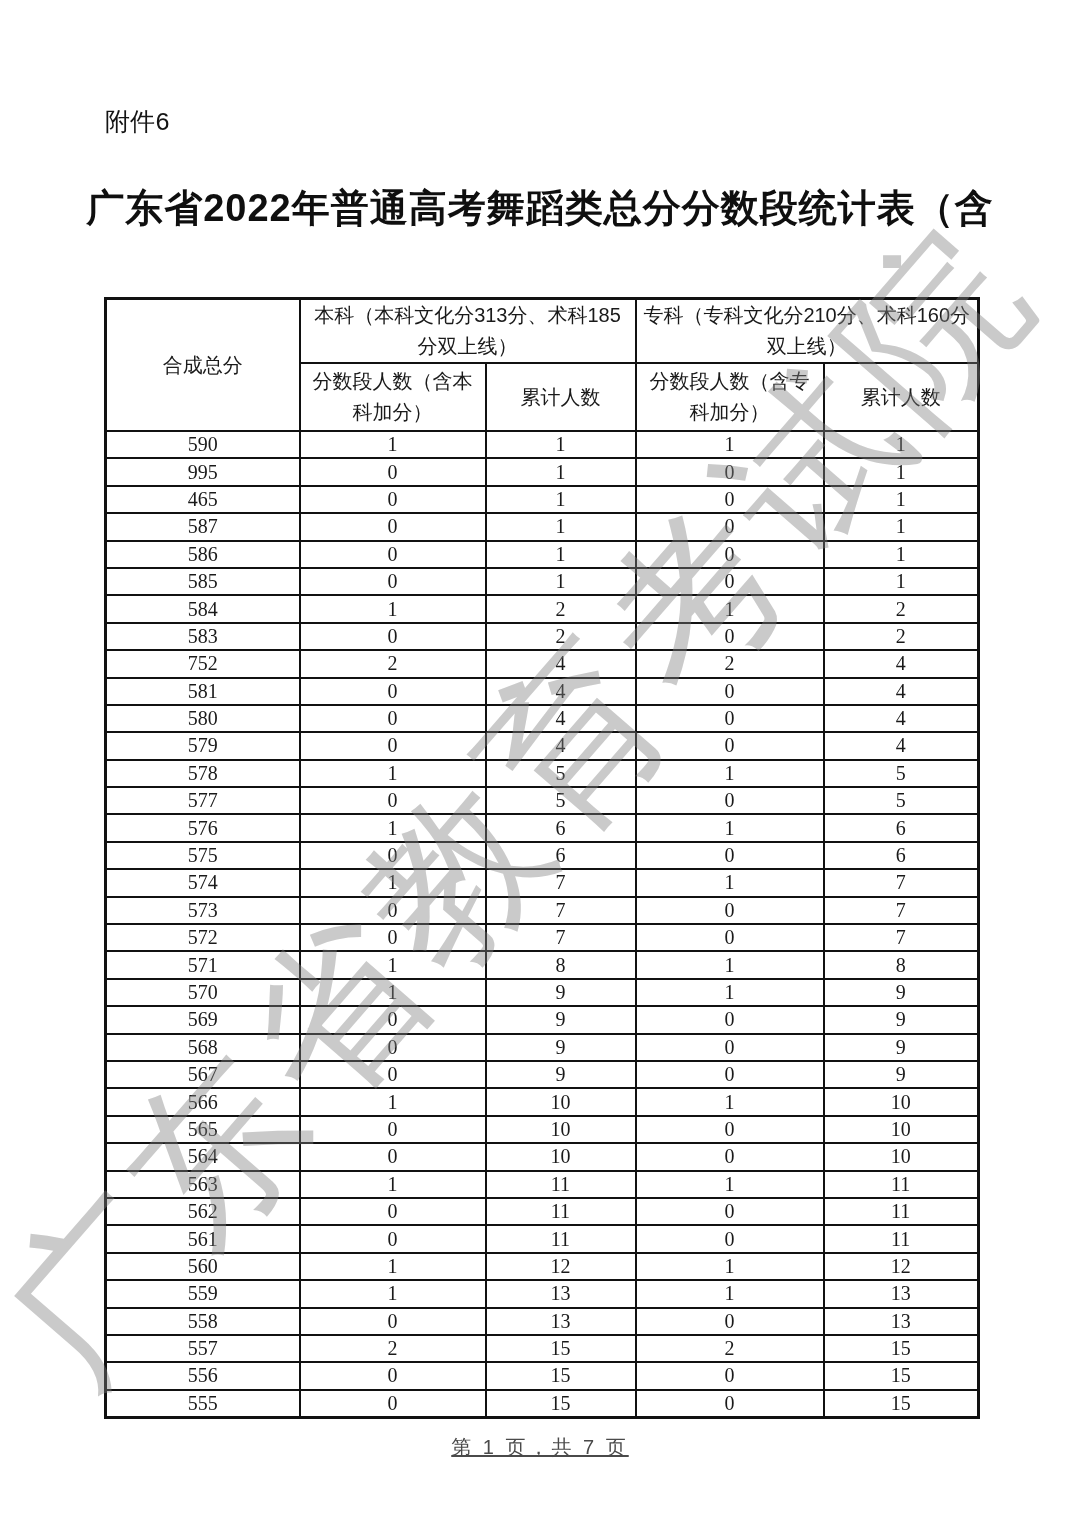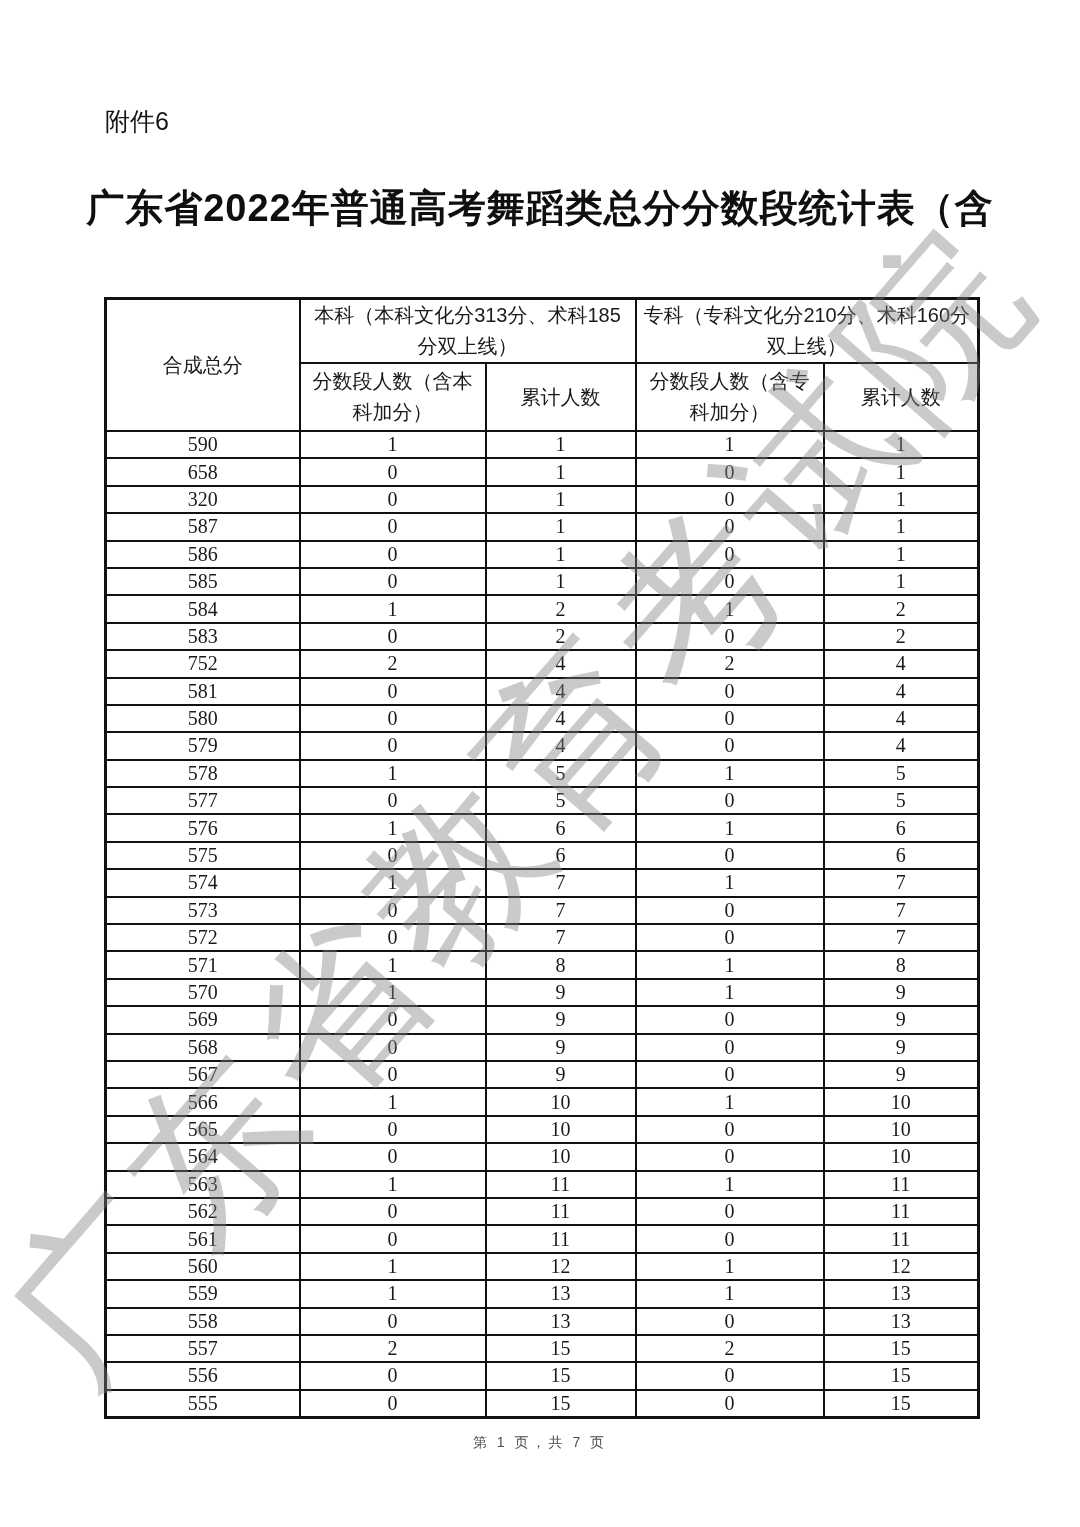--- a/index.html
+++ b/index.html
@@ -13,21 +13,21 @@
     height: 1527px;
     background: #ffffff;
     overflow: hidden;
     font-family: "Liberation Serif", serif;
     color: #1a1a1a;
   }
   .attachment {
     position: absolute;
     left: 105px;
     top: 105px;
-    font-family: Liberation Sans, sans-serif;
+    font-family: Liberation Mono, monospace;
     font-size: 25px;
     color: #141414;
   }
   .title {
     position: absolute;
     left: 40px;
     right: 40px;
     top: 168px;
     margin: 12px;
     text-align: center;
@@ -84,23 +84,24 @@
     height: 27.4px;
     padding: 0;
   }
   .footer {
     position: absolute;
     left: 0;
     right: 0;
     top: 1434px;
     text-align: center;
     font-family: "Liberation Sans", sans-serif;
-    font-size: 14px;
+    font-size: 20px;
     letter-spacing: 3px;
     color: #4a4a4a;
+    text-decoration: underline;
   }
 </style>
 </head>
 <body>
 
 <div class="page">
 
   <div class="attachment">附件6</div>
 
   <h1 class="title"><span>广东省2022年普通高考舞蹈类总分分数段统计表（含</span><br></h1>
@@ -130,28 +131,28 @@
     </thead>
     <tbody>
         <tr>
           <td>590</td>
           <td>1</td>
           <td>1</td>
           <td>1</td>
           <td>1</td>
         </tr>
         <tr>
-          <td>658</td>
-          <td>0</td>
-          <td>1</td>
-          <td>0</td>
-          <td>1</td>
-        </tr>
-        <tr>
-          <td>320</td>
+          <td>995</td>
+          <td>0</td>
+          <td>1</td>
+          <td>0</td>
+          <td>1</td>
+        </tr>
+        <tr>
+          <td>465</td>
           <td>0</td>
           <td>1</td>
           <td>0</td>
           <td>1</td>
         </tr>
         <tr>
           <td>587</td>
           <td>0</td>
           <td>1</td>
           <td>0</td>

